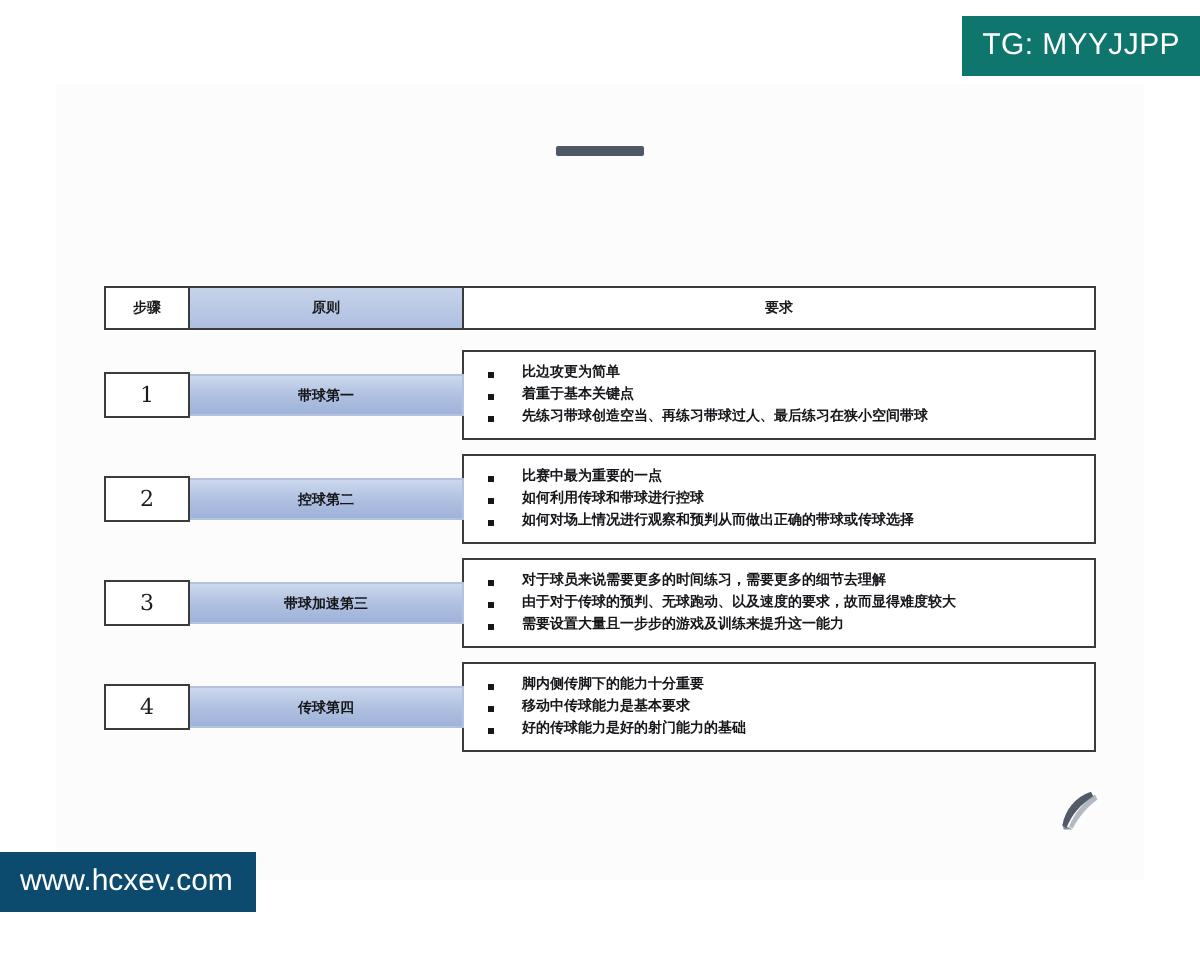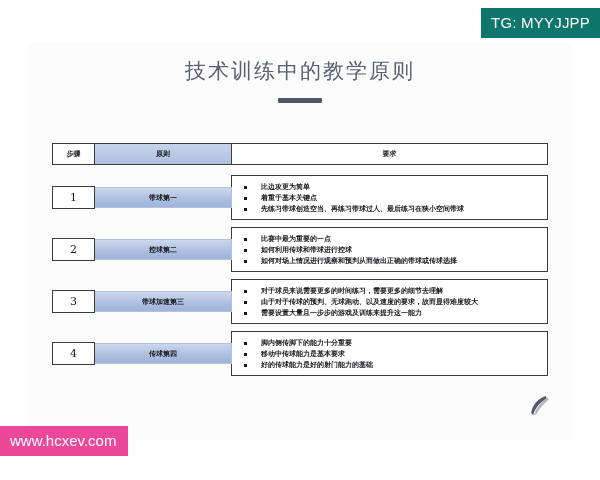--- a/index.html
+++ b/index.html
@@ -38,21 +38,21 @@
     letter-spacing: 0.2px;
     font-family: "Liberation Sans", sans-serif;
     z-index: 40;
   }
 
   
   #url-badge {
     position: absolute;
     left: 0px;
     bottom: 24px;
-    background: #ec4899;
+    background: #0c4a6e;
     color: #ffffff;
     font-size: 15px;
     line-height: 1;
     padding: 7px 12px 8px 10px;
     font-family: "Liberation Sans", sans-serif;
     z-index: 40;
   }
 
   
   #title-block {
@@ -192,21 +192,20 @@
     height: 26px;
     z-index: 5;
   }
 </style>
 </head>
 <body>
 
 <div id="slide">
 
   <div id="title-block">
-    <div id="title-text">技术训练中的教学原则</div>
     <div id="title-rule"></div>
   </div>
 
   <div id="table-area">
 
     <div class="hdr-row">
       <div class="hdr-cell hdr-step">步骤</div>
       <div class="hdr-cell hdr-princ">原则</div>
       <div class="hdr-cell hdr-req">要求</div>
     </div>

